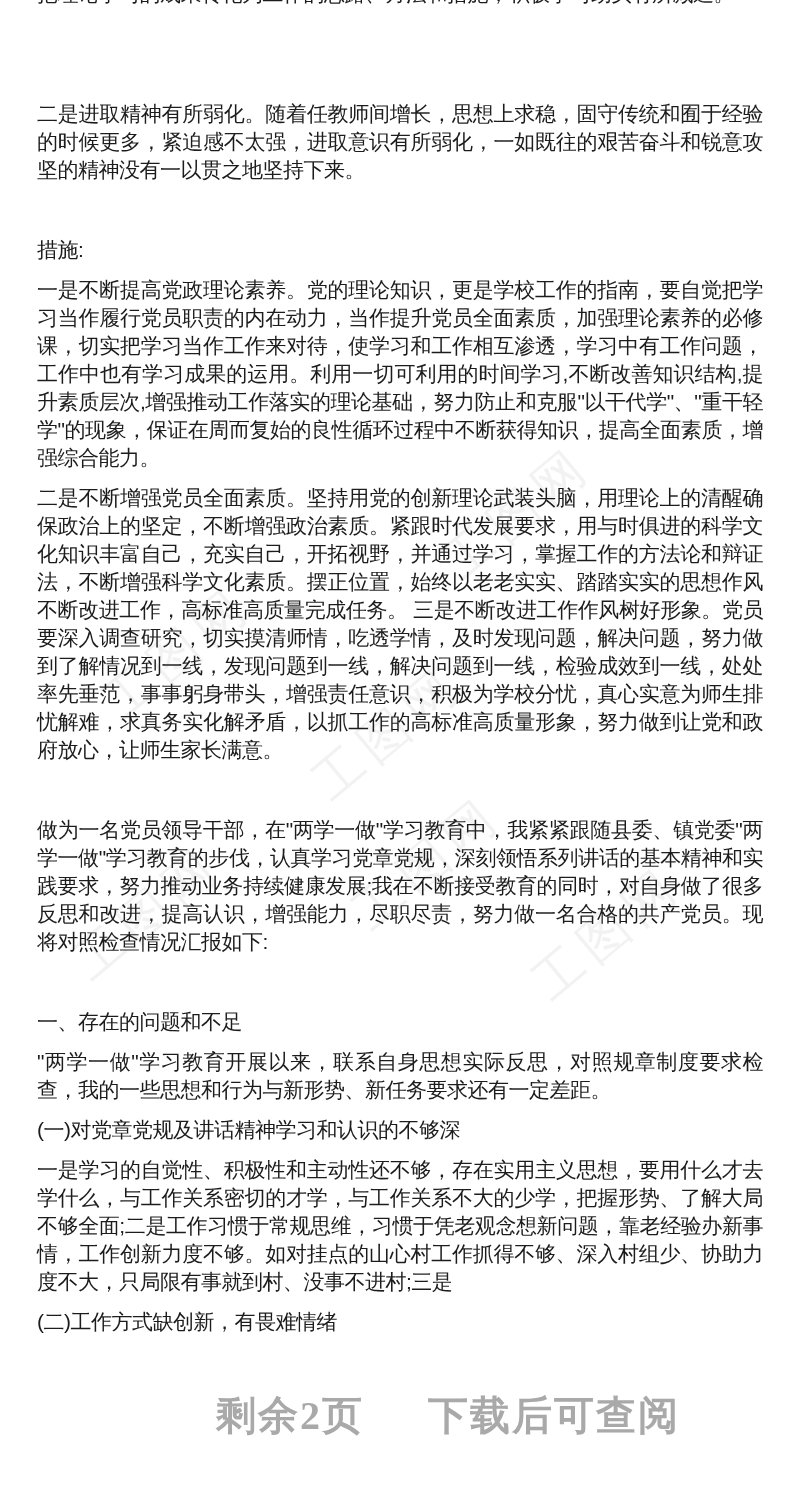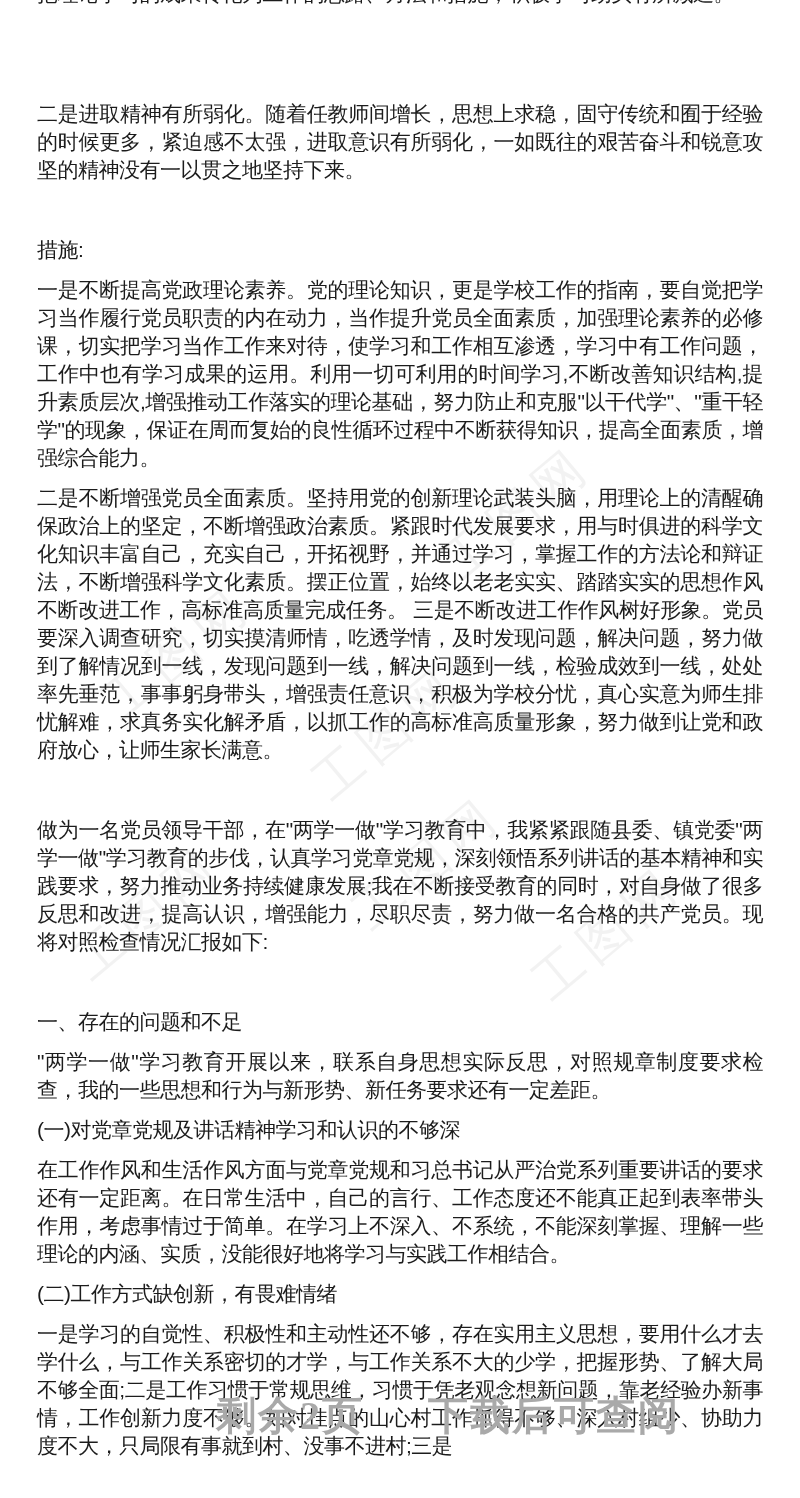--- a/index.html
+++ b/index.html
@@ -95,21 +95,20 @@
     <p class="para blank"></p>
     <p class="para body">措施:</p>
     <p class="para body">一是不断提高党政理论素养。党的理论知识，更是学校工作的指南，要自觉把学习当作履行党员职责的内在动力，当作提升党员全面素质，加强理论素养的必修课，切实把学习当作工作来对待，使学习和工作相互渗透，学习中有工作问题，工作中也有学习成果的运用。利用一切可利用的时间学习,不断改善知识结构,提升素质层次,增强推动工作落实的理论基础，努力防止和克服"以干代学"、"重干轻学"的现象，保证在周而复始的良性循环过程中不断获得知识，提高全面素质，增强综合能力。</p>
     <p class="para body">二是不断增强党员全面素质。坚持用党的创新理论武装头脑，用理论上的清醒确保政治上的坚定，不断增强政治素质。紧跟时代发展要求，用与时俱进的科学文化知识丰富自己，充实自己，开拓视野，并通过学习，掌握工作的方法论和辩证法，不断增强科学文化素质。摆正位置，始终以老老实实、踏踏实实的思想作风不断改进工作，高标准高质量完成任务。 三是不断改进工作作风树好形象。党员要深入调查研究，切实摸清师情，吃透学情，及时发现问题，解决问题，努力做到了解情况到一线，发现问题到一线，解决问题到一线，检验成效到一线，处处率先垂范，事事躬身带头，增强责任意识，积极为学校分忧，真心实意为师生排忧解难，求真务实化解矛盾，以抓工作的高标准高质量形象，努力做到让党和政府放心，让师生家长满意。</p>
     <p class="para blank"></p>
     <p class="para body">做为一名党员领导干部，在"两学一做"学习教育中，我紧紧跟随县委、镇党委"两学一做"学习教育的步伐，认真学习党章党规，深刻领悟系列讲话的基本精神和实践要求，努力推动业务持续健康发展;我在不断接受教育的同时，对自身做了很多反思和改进，提高认识，增强能力，尽职尽责，努力做一名合格的共产党员。现将对照检查情况汇报如下:</p>
     <p class="para blank"></p>
     <p class="para body">一、存在的问题和不足</p>
     <p class="para body">"两学一做"学习教育开展以来，联系自身思想实际反思，对照规章制度要求检查，我的一些思想和行为与新形势、新任务要求还有一定差距。</p>
     <p class="para body">(一)对党章党规及讲话精神学习和认识的不够深</p>
-    <p class="para body">在工作作风和生活作风方面与党章党规和习总书记从严治党系列重要讲话的要求还有一定距离。在日常生活中，自己的言行、工作态度还不能真正起到表率带头作用，考虑事情过于简单。在学习上不深入、不系统，不能深刻掌握、理解一些理论的内涵、实质，没能很好地将学习与实践工作相结合。</p>
+    <p class="para body">一是学习的自觉性、积极性和主动性还不够，存在实用主义思想，要用什么才去学什么，与工作关系密切的才学，与工作关系不大的少学，把握形势、了解大局不够全面;二是工作习惯于常规思维，习惯于凭老观念想新问题，靠老经验办新事情，工作创新力度不够。如对挂点的山心村工作抓得不够、深入村组少、协助力度不大，只局限有事就到村、没事不进村;三是</p>
     <p class="para body">(二)工作方式缺创新，有畏难情绪</p>
-    <p class="para body">一是学习的自觉性、积极性和主动性还不够，存在实用主义思想，要用什么才去学什么，与工作关系密切的才学，与工作关系不大的少学，把握形势、了解大局不够全面;二是工作习惯于常规思维，习惯于凭老观念想新问题，靠老经验办新事情，工作创新力度不够。如对挂点的山心村工作抓得不够、深入村组少、协助力度不大，只局限有事就到村、没事不进村;三是</p>
   </div>
 
 <div class="footer-notice">
   <span class="remaining">剩余2页</span>
   <span class="hint">下载后可查阅</span>
 </div>
 
 </body></html>

